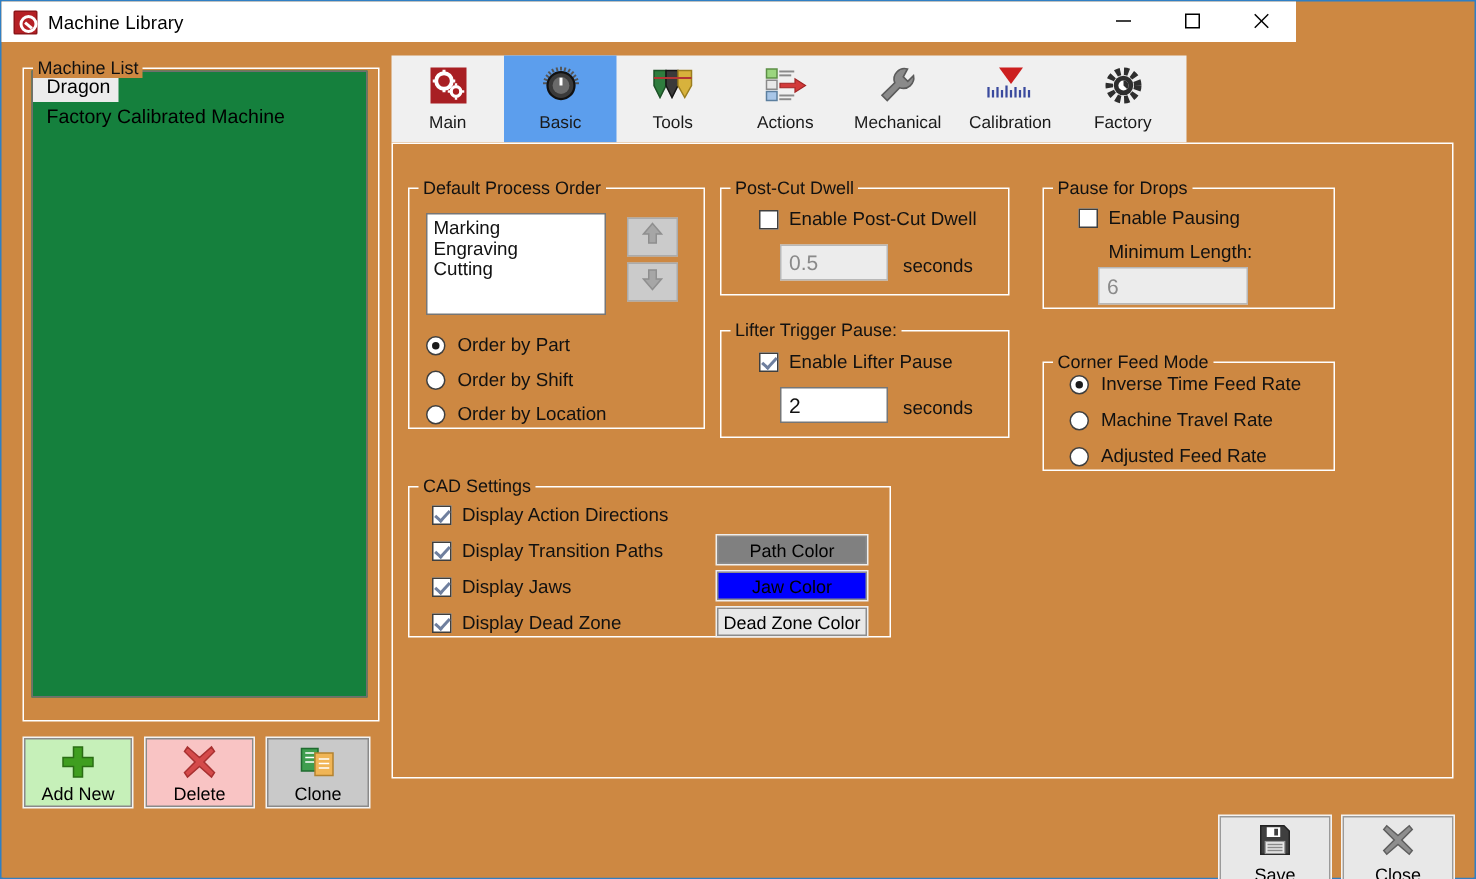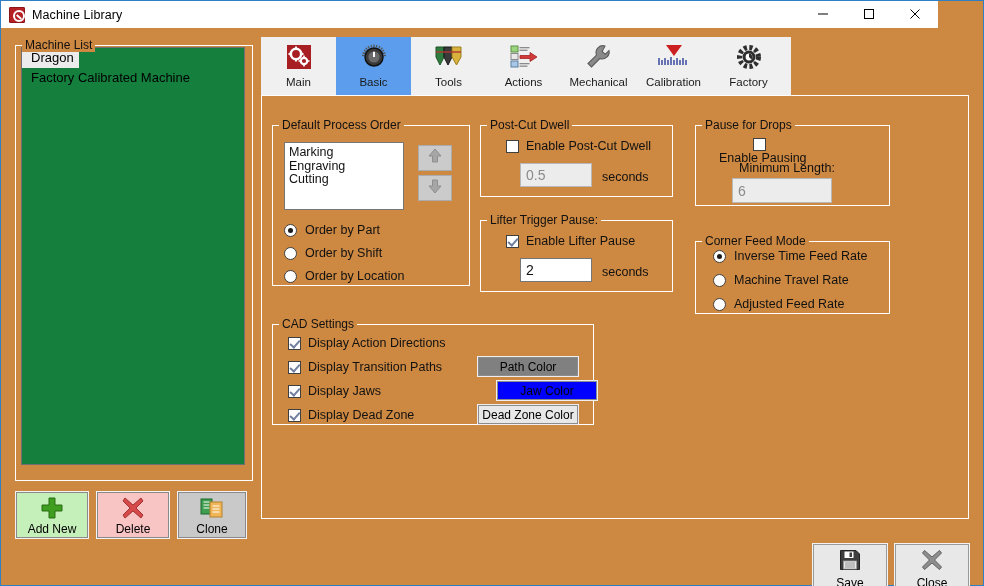--- a/index.html
+++ b/index.html
@@ -15,21 +15,21 @@
   #window {
     position: absolute; left: 0; top: 0;
     width: 984px; height: 586px;
     border: 1px solid #2f7fc4;
     background: #cd8842;
   }
 
   
   #titlebar {
     position: absolute; left: 0; top: 0;
-    width: 937px; height: 27px;
+    width: 863px; height: 27px;
     background: #ffffff;
     display: flex; align-items: center;
   }
   #title-icon {
     width: 16px; height: 16px; margin-left: 8px; margin-right: 7px;
     position: relative; flex: 0 0 auto;
     background: #b52025;
     border: 1px solid #8d1519;
     border-radius: 1px;
   }
@@ -482,21 +482,21 @@
             <span>2</span>
           </div>
           <div class="unit-label" style="left:122px; top:45px;">seconds</div>
         </div>
       </div>
 
       <div class="groupbox" style="left:433px; top:22px; width:195px; height:88px;">
         <div class="gb-frame"></div>
         <div class="gb-caption">Pause for Drops</div>
         <div class="gb-body">
-          <div class="cb-row" style="left:24px; top:13px;flex-direction:column;">
+          <div class="cb-row" style="left:24px; top:13px;">
             <span class="checkbox"></span>
             <span>Enable Pausing</span>
           </div>
           <div class="plainlabel" style="left:44px; top:36px;">Minimum Length:</div>
           <div class="txtfield disabled" style="left:37px; top:53px; width:100px; height:25px;">
             <span>6</span>
           </div>
         </div>
       </div>
 
@@ -537,21 +537,21 @@
             <span>Display Jaws</span>
           </div>
           <div class="cb-row" style="left:16px; top:84px;">
             <span class="checkbox checked"></span>
             <span>Display Dead Zone</span>
           </div>
 
           <div class="colorbtn" id="path-color-btn" style="left:206px; top:33px; background:#808080;">
             <span>Path Color</span>
           </div>
-          <div class="colorbtn" id="jaw-color-btn" style="left:206px; top:57px; background:#0000ff;margin-left:19px;">
+          <div class="colorbtn" id="jaw-color-btn" style="left:206px; top:57px; background:#0000ff;">
             <span>Jaw Color</span>
           </div>
           <div class="colorbtn" id="dead-zone-color-btn" style="left:206px; top:81px; background:#e8e8e8;">
             <span>Dead Zone Color</span>
           </div>
         </div>
       </div>
 
     </div>
 

